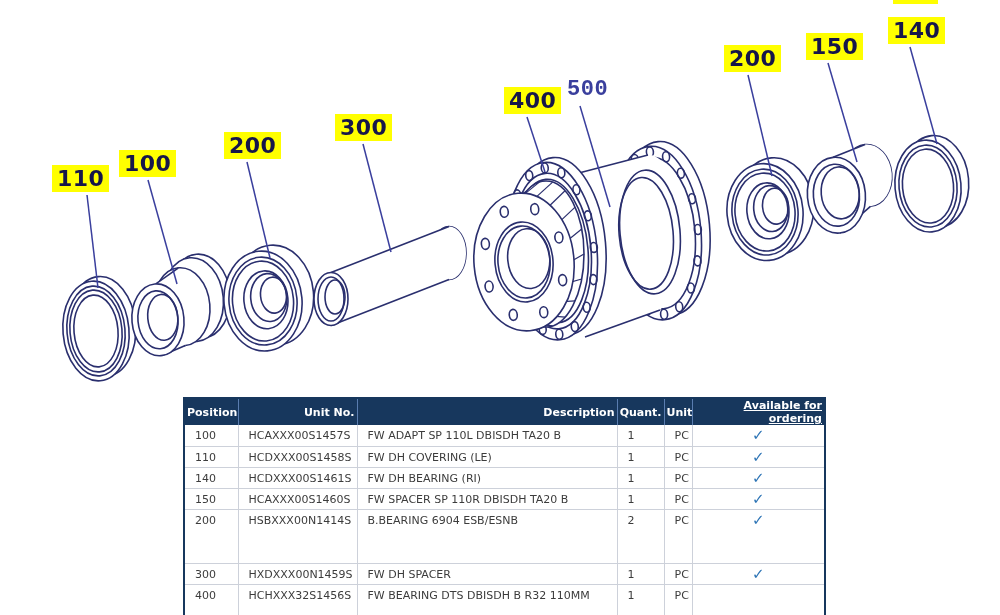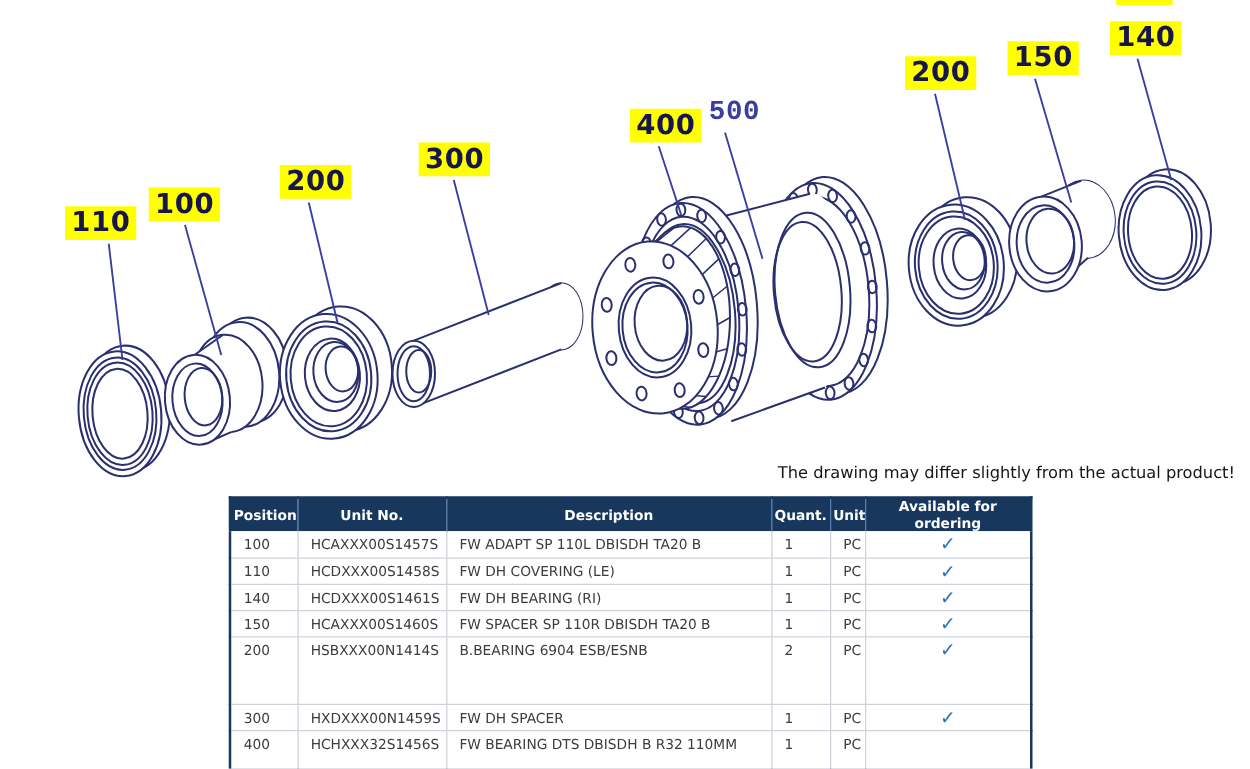--- a/index.html
+++ b/index.html
@@ -13,23 +13,23 @@
   .leader{stroke:var(--line,#3a3f9d);stroke-width:1.5;fill:none;}
   .part-label{position:absolute;font-size:22px;font-weight:600;line-height:27px;
               padding:0 5px;letter-spacing:0.5px;white-space:nowrap;}
   .part-label.hl{background:var(--hl,#ffff00);color:var(--labeltext,#16164a);}
   .part-label.plain{background:transparent;color:var(--line,#2e3192);}
   .top-sliver{position:absolute;left:893px;top:0;width:45px;height:4px;background:var(--hl,#ffff00);}
   .disclaimer{position:absolute;right:12px;top:371px;font-size:13px;color:#161616;}
   table.parts{position:absolute;left:183px;top:397px;width:641px;border-collapse:collapse;
               table-layout:fixed;border:2px solid var(--tborder,#17375d);font-size:11px;color:#3c3c3c;}
   table.parts th{background:var(--thbg,#17375d);color:var(--thtext,#fff);font-weight:bold;
-              height:19px;text-align:center;vertical-align:middle;padding:0 2px;
+              height:19px;text-align:right;vertical-align:middle;padding:0 2px;
               border-right:1px solid #5a7db0;font-size:11px;}
-  table.parts th:last-child{border-right:none;}
+  table.parts th:last-child{border-right:none;text-decoration:underline;}
   table.parts td{background:#fff;border-right:1px solid #cdd1da;border-bottom:1px solid #cdd1da;
               vertical-align:top;padding:4px 4px 2px 10px;height:14px;overflow:hidden;white-space:nowrap;}
   table.parts td:last-child{border-right:none;}
   table.parts tbody tr{height:21px;}
   table.parts tbody tr.tall{height:54px;}
   table.parts tbody tr:last-child{height:32px;}
   table.parts td.check{text-align:center;padding:3px 0 0 0;color:var(--check,#2e75b6);
               font-size:15px;font-weight:bold;line-height:1;}
 </style>
 </head>
@@ -225,21 +225,20 @@
       <div class="part-label hl" style="left: 224px; top: 132px;">200</div>
       <div class="part-label hl" style="left: 335px; top: 114px;">300</div>
       <div class="part-label hl" style="left: 504px; top: 87px;">400</div>
       <div class="part-label plain" style="left: 562px; top: 76px; font-family: Liberation Mono, monospace;">500</div>
       <div class="part-label hl" style="left: 724px; top: 45px;">200</div>
       <div class="part-label hl" style="left: 806px; top: 33px;">150</div>
       <div class="part-label hl" style="left: 888px; top: 17px;">140</div>
     </div>
   <div class="top-sliver"></div>
 
-  <div class="disclaimer">The drawing may differ slightly from the actual product!</div>
 
   <table class="parts">
     <colgroup>
       <col style="width:54px">
         <col style="width:119px">
         <col style="width:260px">
       <col style="width:47px">
         <col style="width:28px">
         <col style="width:133px">
     </colgroup>

